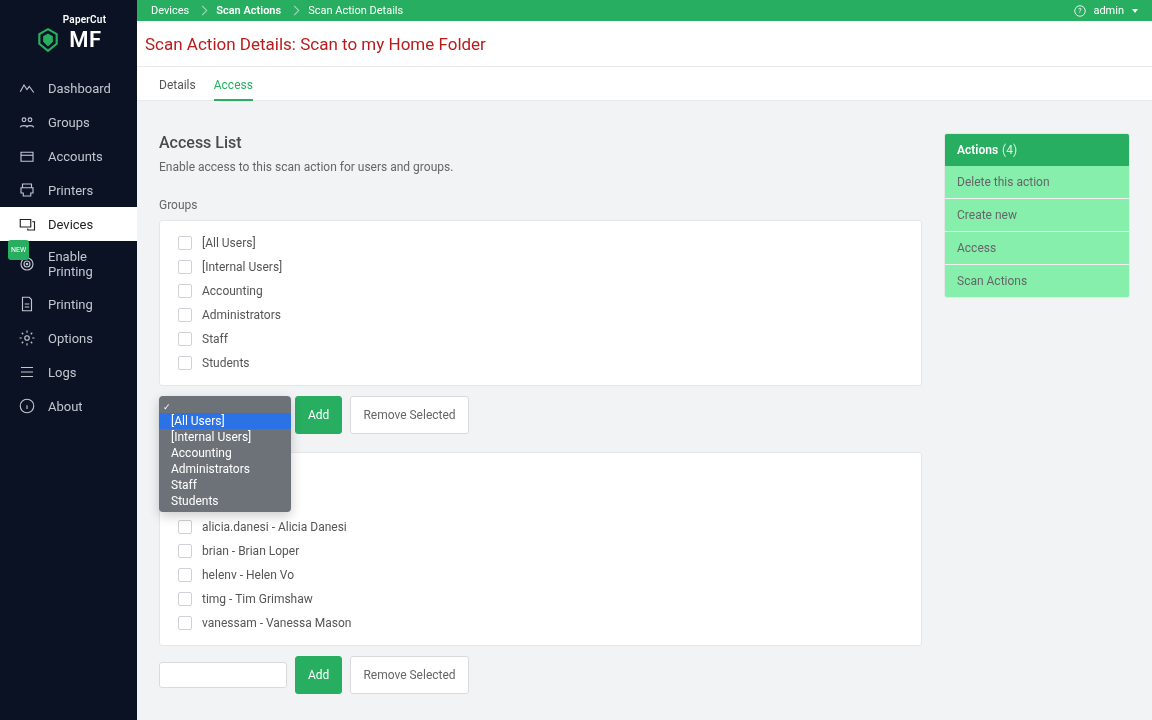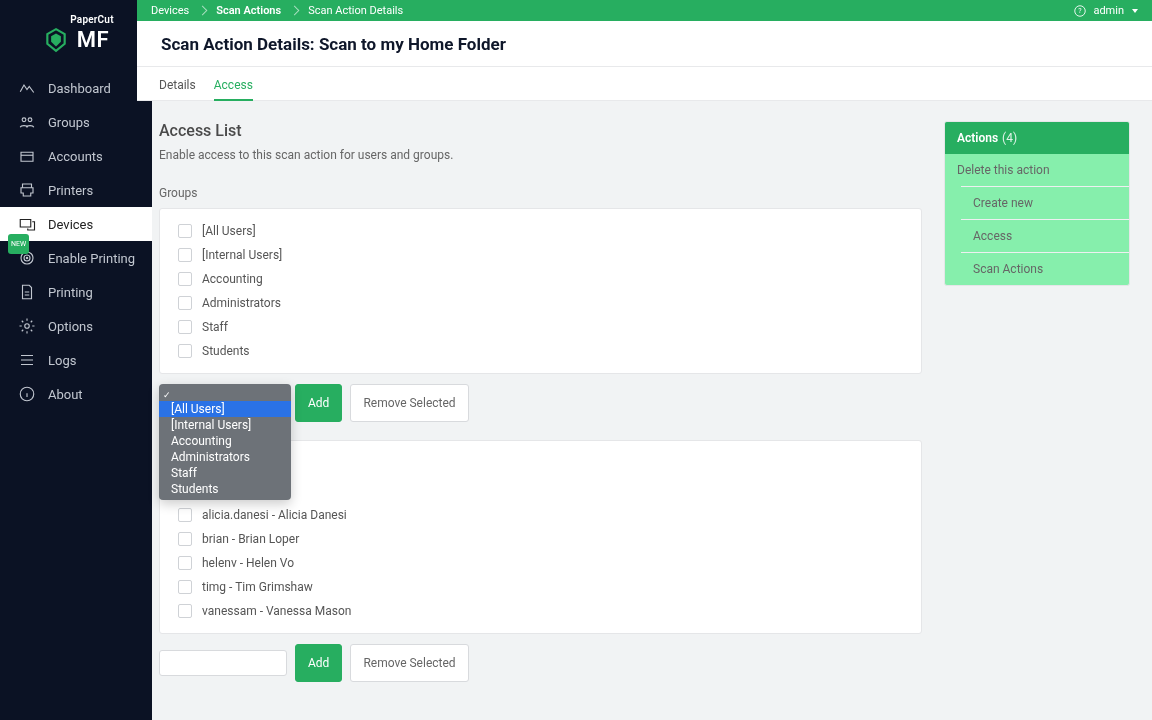--- a/index.html
+++ b/index.html
@@ -1,18 +1,18 @@
 <!DOCTYPE html>
 <html><head>
 <meta charset="utf-8">
 <style>
   * { box-sizing: border-box; margin: 0; padding: 0; font-family: -apple-system, BlinkMacSystemFont, "Segoe UI", Roboto, Arial, sans-serif; }
   body { background:#f1f3f4; overflow:hidden; width:1152px; height:720px; position:relative; }
   
-  .sidebar { position:absolute; left:0; top:0; bottom:0; width:152px; background:#0b1224; color:#c2c7d0; }
+  .sidebar { position:absolute; left:0; top:0; bottom:0; width:137px; background:#0b1224; color:#c2c7d0; }
   .logo-wrap { padding:14px 0 18px 0; text-align:center; }
   .logo-wrap .badge-text { font-size:10px; font-weight:600; color:#fff; letter-spacing:.2px; display:block; margin-left:32px; }
   .logo-row { display:flex; align-items:center; justify-content:center; gap:8px; margin-top:2px; }
   .logo-hex { width:26px; height:26px; display:block; }
   .logo-mf { font-size:22px; font-weight:600; color:#fff; letter-spacing:.5px; line-height:22px; }
   .nav { list-style:none; }
   .nav li { display:flex; align-items:center; gap:12px; padding:8px 14px 8px 18px; font-size:13px; cursor:pointer; color:#c2c7d0; }
   .nav li .icon { width:18px; height:18px; stroke:#c2c7d0; fill:none; stroke-width:1.5; flex:0 0 18px; }
   .nav li.active { background:#fff; color:#222; }
   .nav li.active .icon { stroke:#222; }
@@ -20,28 +20,28 @@
   
   .topbar { position:absolute; left:137px; right:0; top:0; height:21px; background:#27ae60; display:flex; align-items:center; justify-content:space-between; padding:0 14px; color:#fff; font-size:11px; }
   .breadcrumb { display:flex; align-items:center; gap:10px; }
   .crumb { cursor:pointer; }
   .crumb.active { font-weight:600; }
   .chev { width:7px; height:7px; border-right:1.5px solid rgba(255,255,255,.6); border-top:1.5px solid rgba(255,255,255,.6); transform:rotate(45deg); }
   .topbar .user { display:flex; align-items:center; gap:6px; cursor:pointer; }
   .topbar .user svg{ width:14px; height:14px; }
   .tri-down { width:0; height:0; border-left:3px solid transparent; border-right:3px solid transparent; border-top:4px solid #fff; display:inline-block; margin-left:2px; }
   
-  .page-header { position:absolute; left:137px; right:0; top:21px; height:46px; background:#fff; border-bottom:1px solid #e8e9eb; display:flex; align-items:center; padding:0 24px; font-size:17px; font-weight:700; color:#0f172a; }
+  .page-header { position:absolute; left:137px; right:0; top:21px; height:46px; background:#fff; border-bottom:1px solid #e8e9eb; display:flex; align-items:center; padding:0 8px; font-size:17px; font-weight:400; color:#b91c1c; }
   
   .subtabs { position:absolute; left:137px; right:0; top:67px; height:34px; background:#fff; display:flex; gap:18px; padding:0 22px; border-bottom:1px solid #e8e9eb; }
   .subtab { font-size:12px; color:#555; padding-top:11px; cursor:pointer; position:relative; }
   .subtab.active { color:#27ae60; }
   .subtab.active::after { content:""; position:absolute; left:0; right:0; bottom:-1px; height:2px; background:#27ae60; }
   
-  .main { position:absolute; left:137px; right:0; top:101px; bottom:0; overflow:auto; padding:20px 22px; }
+  .main { position:absolute; left:137px; right:0; top:101px; bottom:0; overflow:auto; padding:32px 22px; }
   .content-row { display:flex; align-items:flex-start; gap:22px; }
   .left-col { flex:1; }
   .section-title { font-size:16px; color:#4a4a4a; font-weight:500; margin-bottom:8px; }
   .section-desc { font-size:12px; color:#666; margin-bottom:24px; }
   .field-label { font-size:12px; color:#666; margin:0 0 8px 0; }
   .panel { background:#fff; border:1px solid #e5e6e8; border-radius:3px; padding:10px 0; margin-bottom:10px; }
   .check-row { display:flex; align-items:center; gap:10px; padding:5px 18px; font-size:12px; color:#555; }
   .chk { width:14px; height:14px; border:1px solid #cfd2d6; border-radius:2px; background:#fff; cursor:pointer; }
   .action-row { display:flex; align-items:center; gap:8px; margin-bottom:18px; position:relative; }
   .select-box { width:128px; height:26px; border:1px solid #d8dadd; border-radius:3px; background:#fff; display:flex; align-items:center; padding:0 18px 0 8px; font-size:12px; color:#666; cursor:pointer; position:relative; }
@@ -53,21 +53,21 @@
   .dropdown { position:absolute; top:0; left:0; width:132px; background:#6d7278; border-radius:4px; padding:3px 0; box-shadow:0 4px 12px rgba(0,0,0,.2); z-index:50; font-size:12px; color:#fff; }
   .dropdown .opt { padding:1px 12px; cursor:pointer; white-space:nowrap; line-height:14px; }
   .dropdown .opt.blank { height:14px; position:relative; }
   .dropdown .opt.blank::before{ content:"✓"; position:absolute; left:4px; font-size:9px; color:#fff; top:1px;}
   .dropdown .opt.hover { background:#2a72e6; }
   
   .actions-panel { width:186px; border:1px solid #e5e6e8; border-radius:3px; background:#86efac; overflow:hidden; }
   .actions-panel .hd { background:#27ae60; color:#fff; font-size:12px; padding:9px 12px; display:flex; align-items:center; gap:4px;}
   .actions-panel .hd .count{ opacity:.85; font-weight:400;}
   .actions-panel .link { font-size:12px; color:#666; padding:9px 12px; cursor:pointer; border-top:0; }
-  .actions-panel .link + .link { border-top:1px solid #eef0f1;margin-left:16px; }
+  .actions-panel .link + .link { border-top:1px solid #eef0f1; }
 </style>
 </head>
 <body>
 
 <aside class="sidebar">
   <div class="logo-wrap">
     <span class="badge-text">PaperCut</span>
     <div class="logo-row">
       <svg class="logo-hex" viewBox="0 0 24 24">
           <path d="M12 2l8 4.5v9L12 22l-8-6.5v-9z" fill="none" stroke="#27ae60" stroke-width="2"></path>

